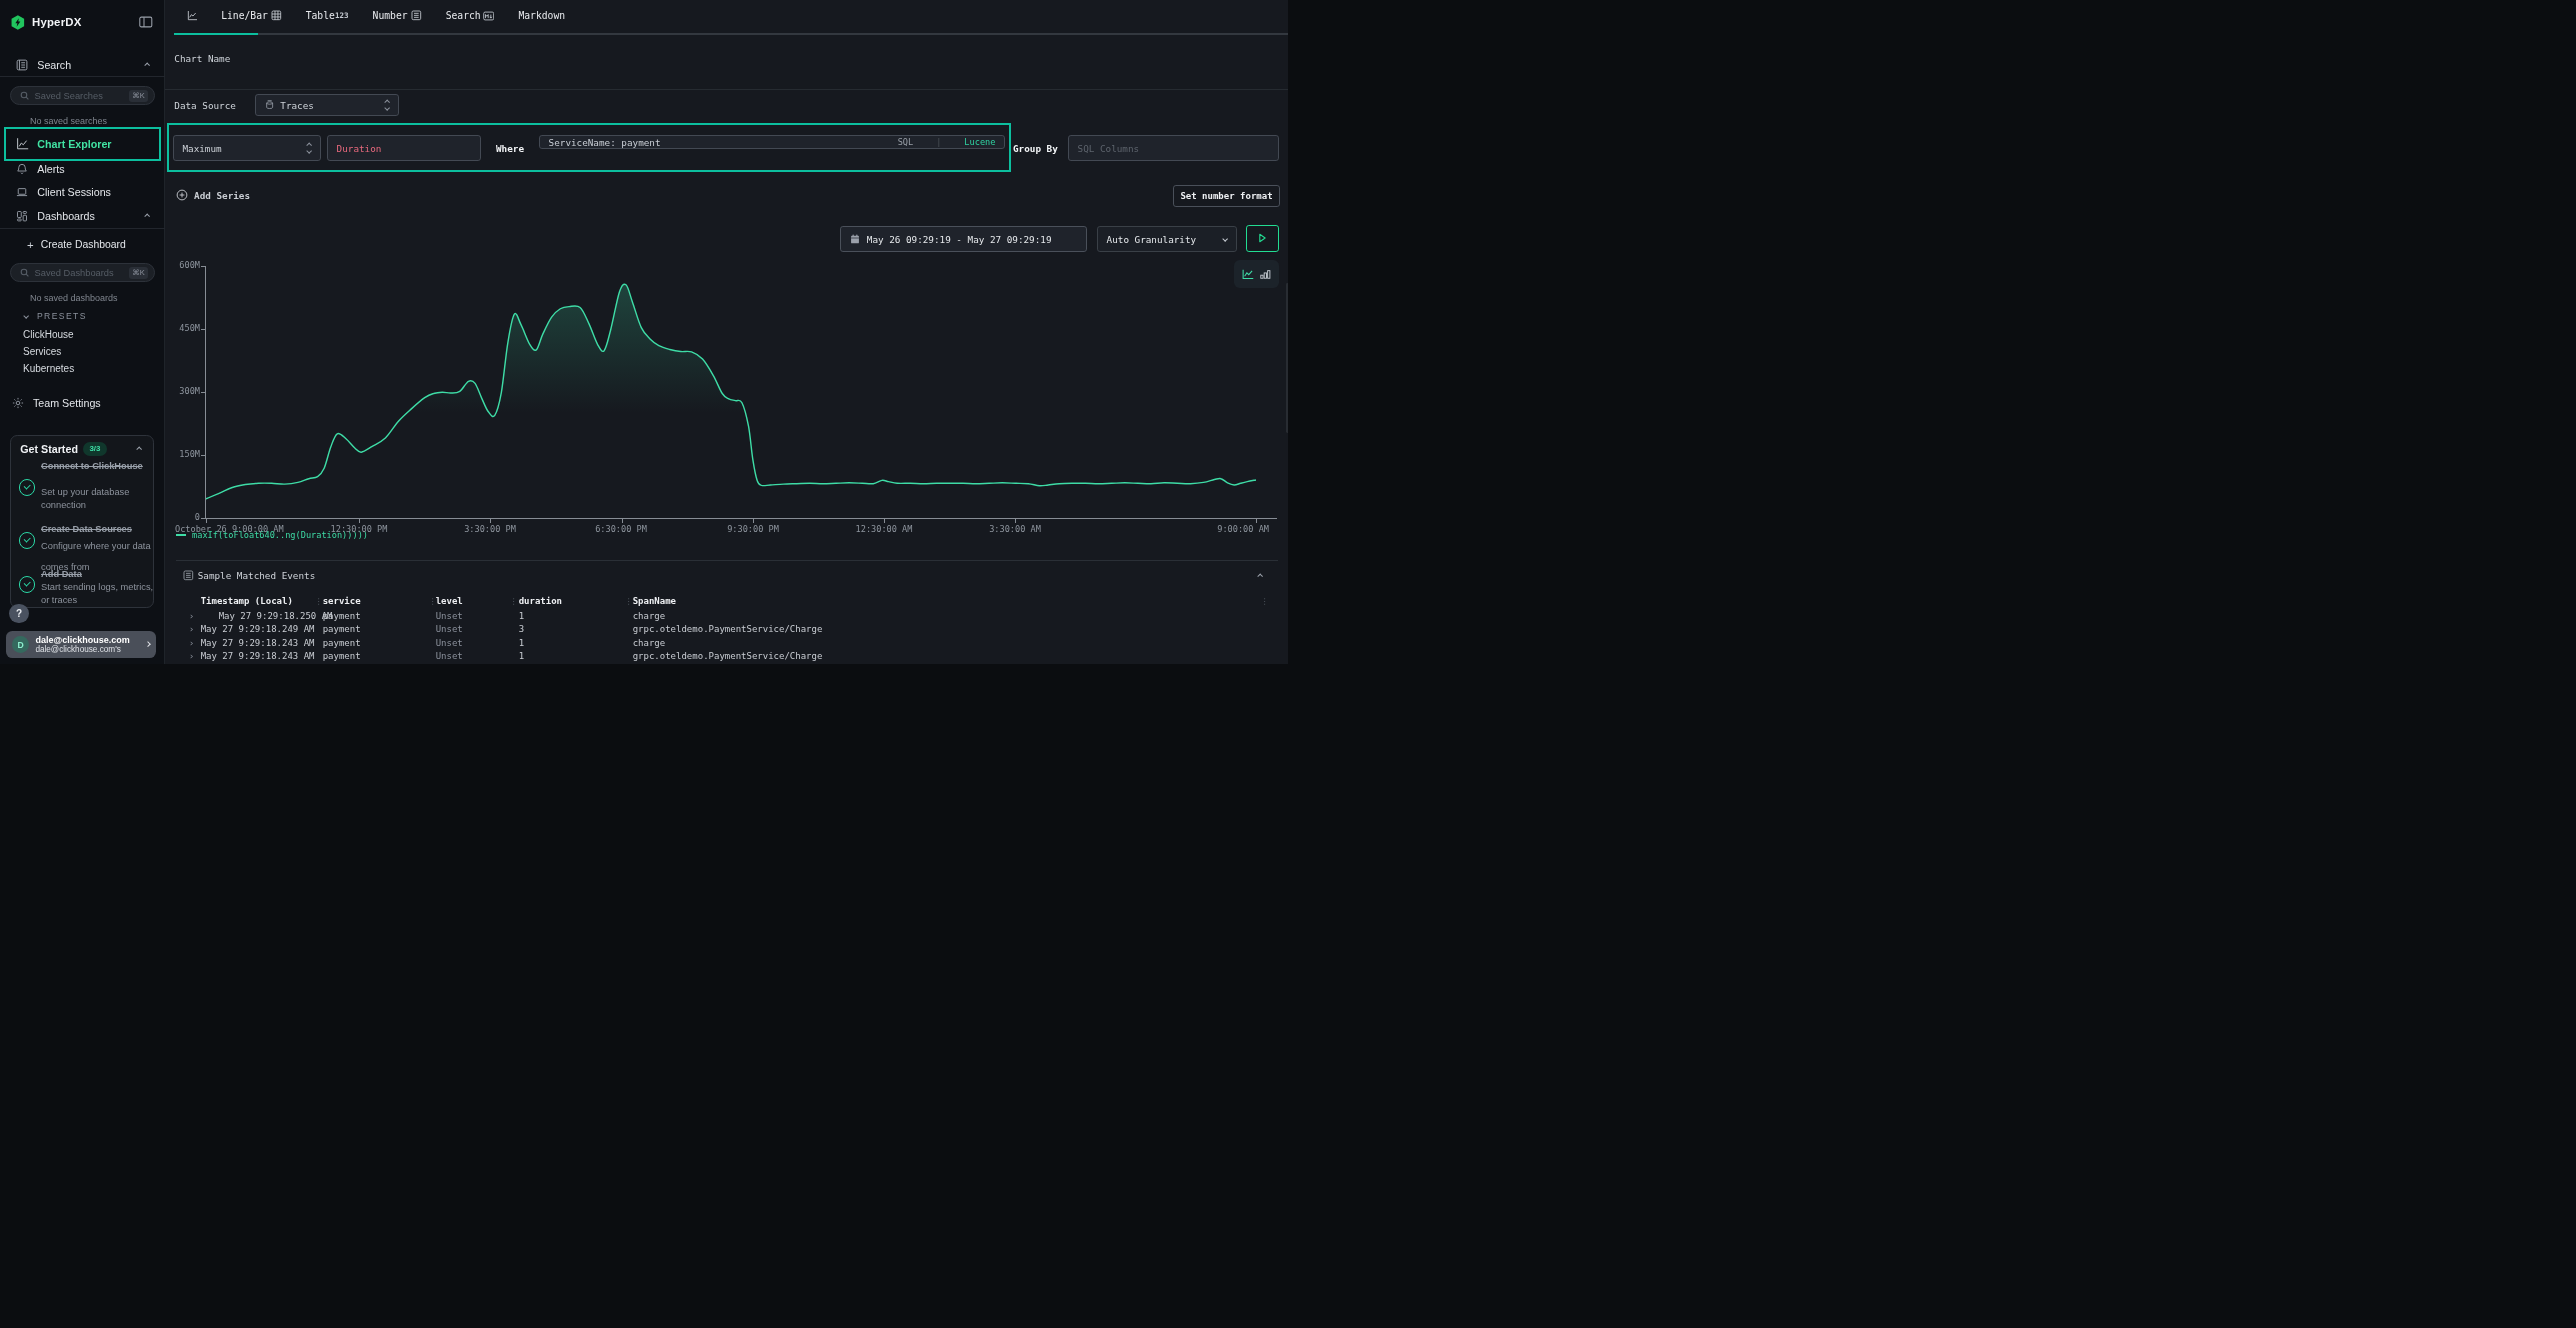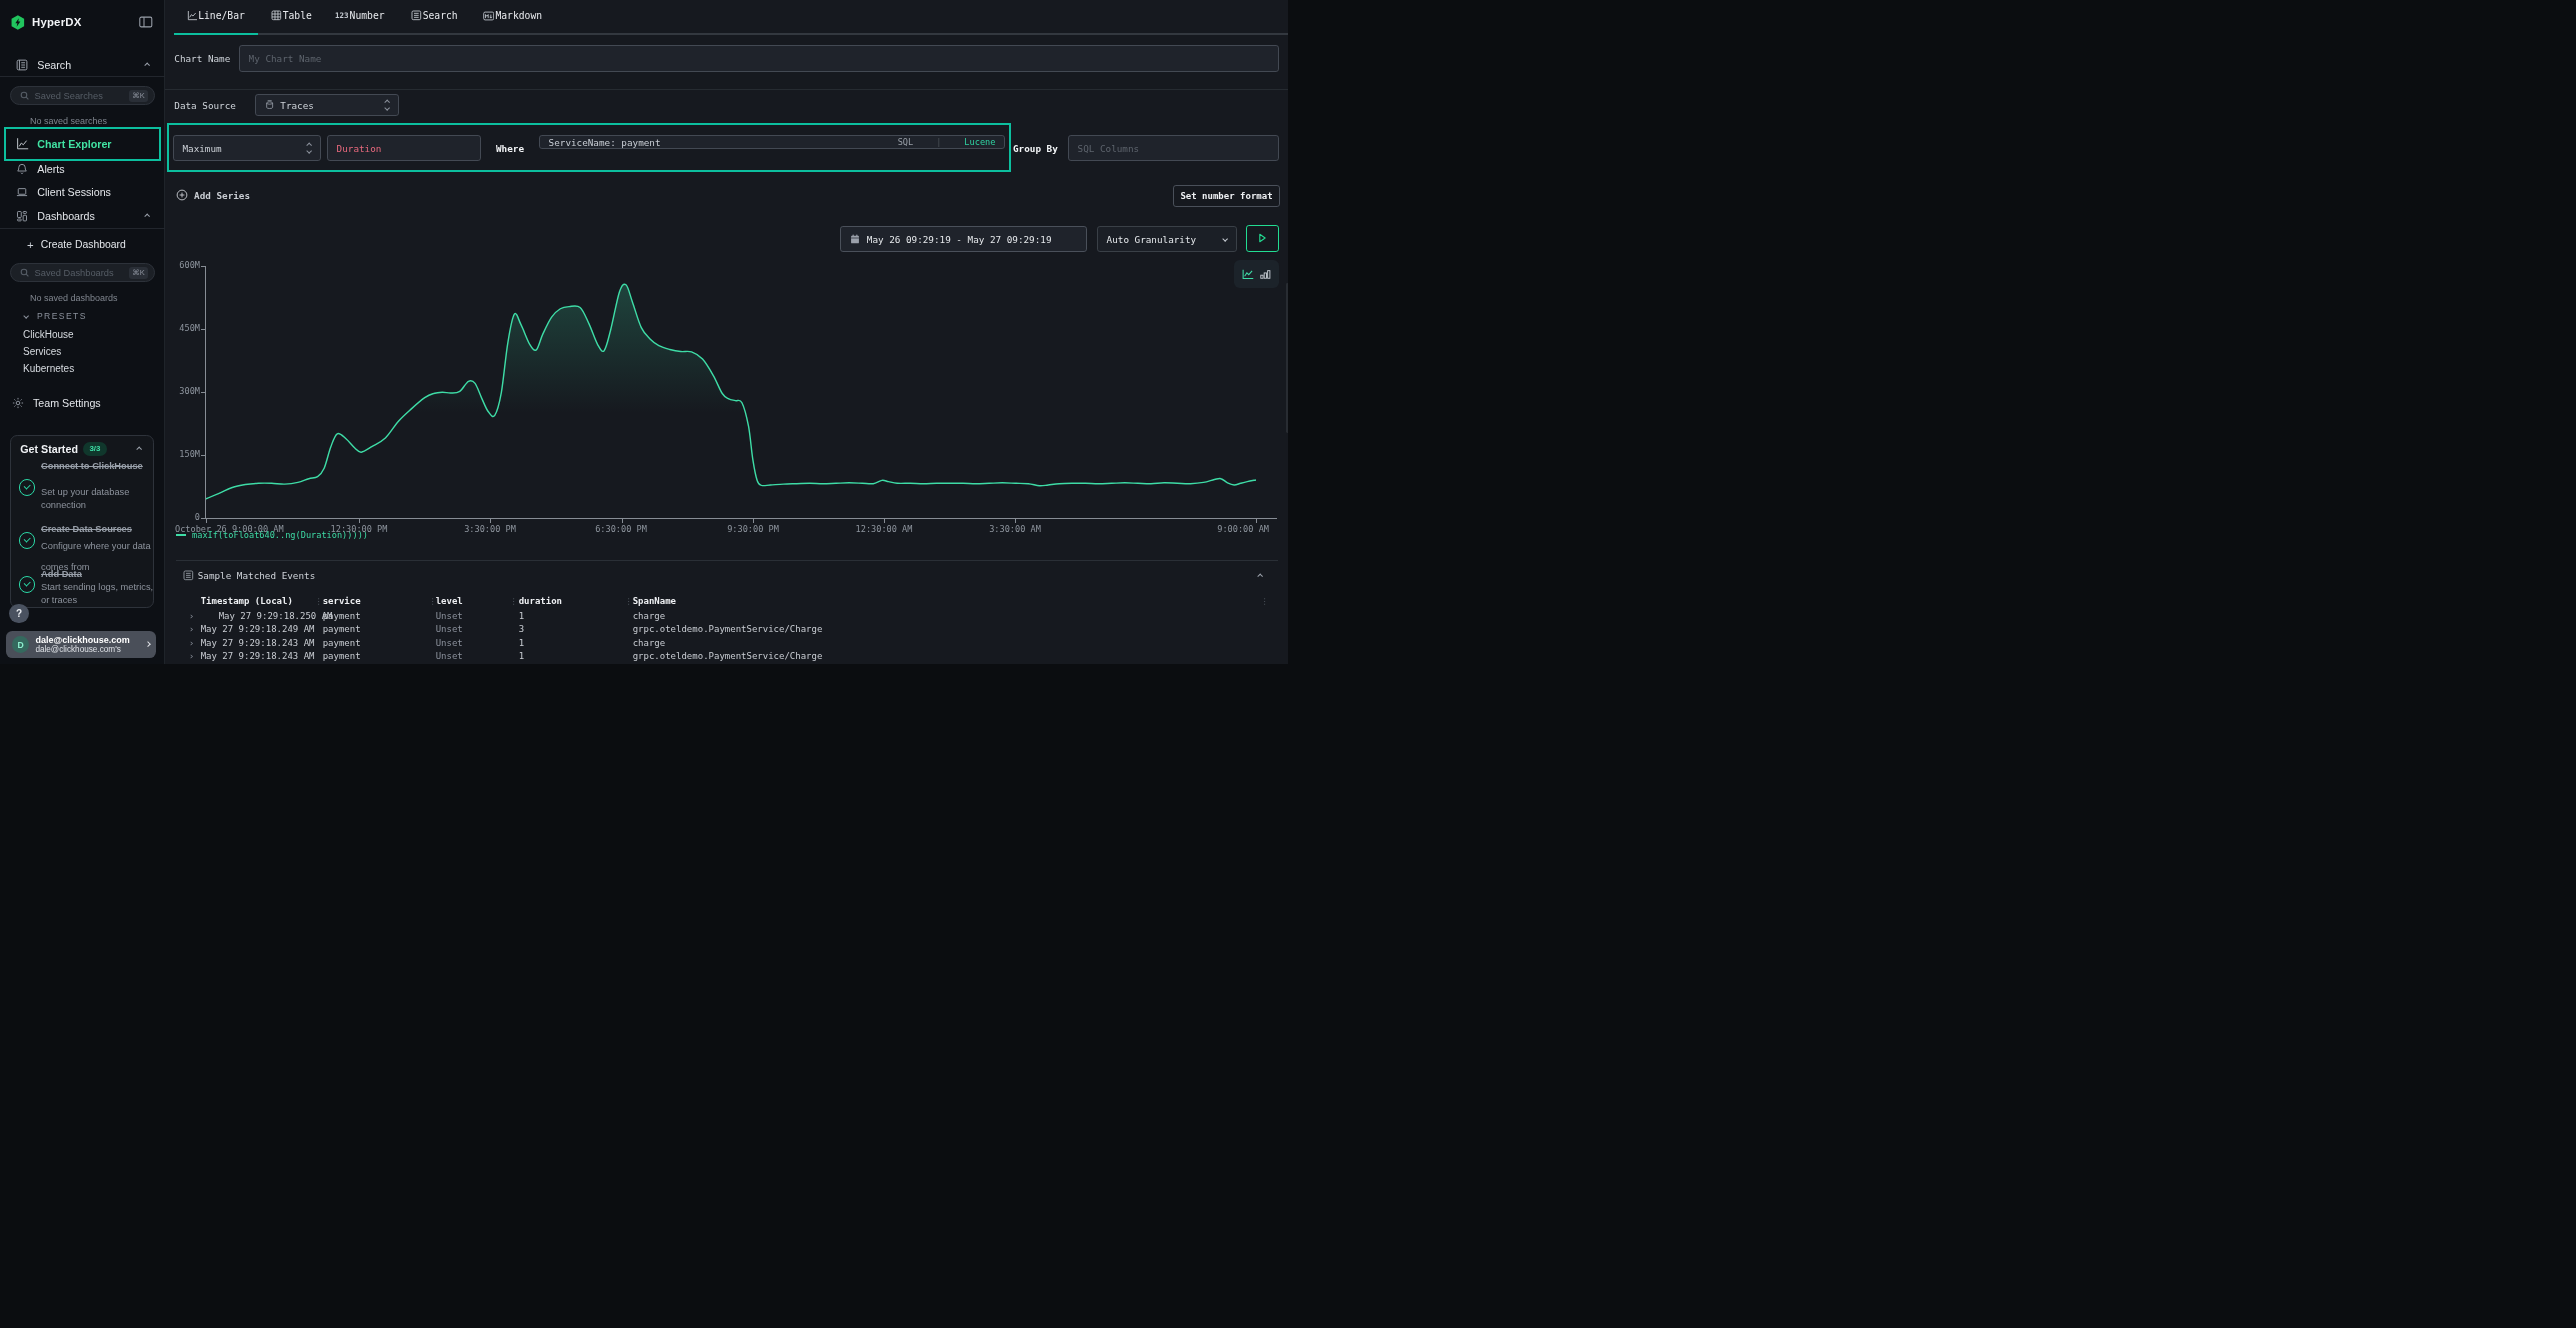--- a/index.html
+++ b/index.html
@@ -36,21 +36,21 @@
   .navitem{position:absolute;left:0;width:165px;height:23px;display:flex;align-items:center;font-family:"Liberation Sans",sans-serif;font-size:10.7px;color:#e3e6ea;cursor:pointer}
   .navitem .ic{width:13px;margin-left:15.7px;margin-right:8.6px;color:#9ba1ab;display:flex;align-items:center;justify-content:center}
   .divider{position:absolute;left:0;width:165px;height:0.7px;background:#22262d}
 
   .ckc{width:16.5px;height:16.5px;border-radius:50%;border:1.1px solid var(--accent2);display:flex;align-items:center;justify-content:center}
   .ckc .tick{width:6.4px;height:3.6px;border-left:1.3px solid var(--accent2);border-bottom:1.3px solid var(--accent2);transform:rotate(-45deg);margin-top:-2.1px}
   .gs-title{font-family:"Liberation Sans",sans-serif;font-size:9.3px;font-weight:bold;color:#99a0aa;text-decoration:line-through}
   .gs-sub{font-family:"Liberation Sans",sans-serif;font-size:9.3px;color:#8d939d}
 
   
-  .tab{position:absolute;top:10px;display:flex;align-items:center;gap:1px;font-size:9.7px;color:#e8eaee;cursor:pointer}
+  .tab{position:absolute;top:10px;display:flex;align-items:center;gap:24px;font-size:9.7px;color:#e8eaee;cursor:pointer}
   .tab .tic{color:#c6cbd2;display:flex;align-items:center}
 
   .hl{position:absolute;border:2.1px solid var(--accent);pointer-events:none;z-index:40}
 
   
   .axlbl{position:absolute;font-size:8.6px;color:#8e959e;white-space:nowrap}
   .cell{position:absolute;font-size:9px;color:#c9cdd3;white-space:nowrap}
   .hcell{position:absolute;font-size:9px;font-weight:bold;color:#eef0f3;white-space:nowrap}
   .dots{position:absolute;font-size:7.9px;color:#555c65;letter-spacing:-0.7px}
 </style>
@@ -264,23 +264,20 @@
             <path d="M3.5 10 V5 L5.4 7.4 L7.3 5 V10"></path>
             <path d="M11 5 v4.6 M9.6 8.2 L11 10 L12.4 8.2"></path>
           </svg>
       </span>
         <span>Markdown</span>
     </div>
     <div class="abs" style="left:93px;top:33px;width:1030px;height:2.1px;background:#33383f"></div>
     <div class="abs" style="left:9.3px;top:33px;width:84px;height:2.1px;background:var(--accent)"></div>
 
     <div class="abs lbl" style="left:9.3px;top:53px">Chart Name</div>
-    <div class="abs in" style="left:74px;top:45px;width:1040px;height:26.5px">
-      <input placeholder="My Chart Name" style="">
-    </div>
     <div class="abs" style="left:0;top:89px;width:1123px;height:0.7px;background:#262b31"></div>
 
     <div class="abs lbl" style="left:9.3px;top:100px">Data Source</div>
     <div class="abs in" style="left:90px;top:94px;width:144px;height:22px;gap:6.4px;cursor:pointer">
       <span style="color:#9ba1ab;display:flex">
         <svg width="9.3" height="10" viewBox="0 0 14 15" fill="none" stroke="currentColor" stroke-width="1.2">
             <path d="M2.5 4.5 V11 a4.5 1.8 0 0 0 9 0 V4.5"></path>
             <ellipse cx="7" cy="4.5" rx="4.5" ry="1.8"></ellipse>
             <line x1="4" y1="1" x2="10" y2="1"></line>
           </svg>

